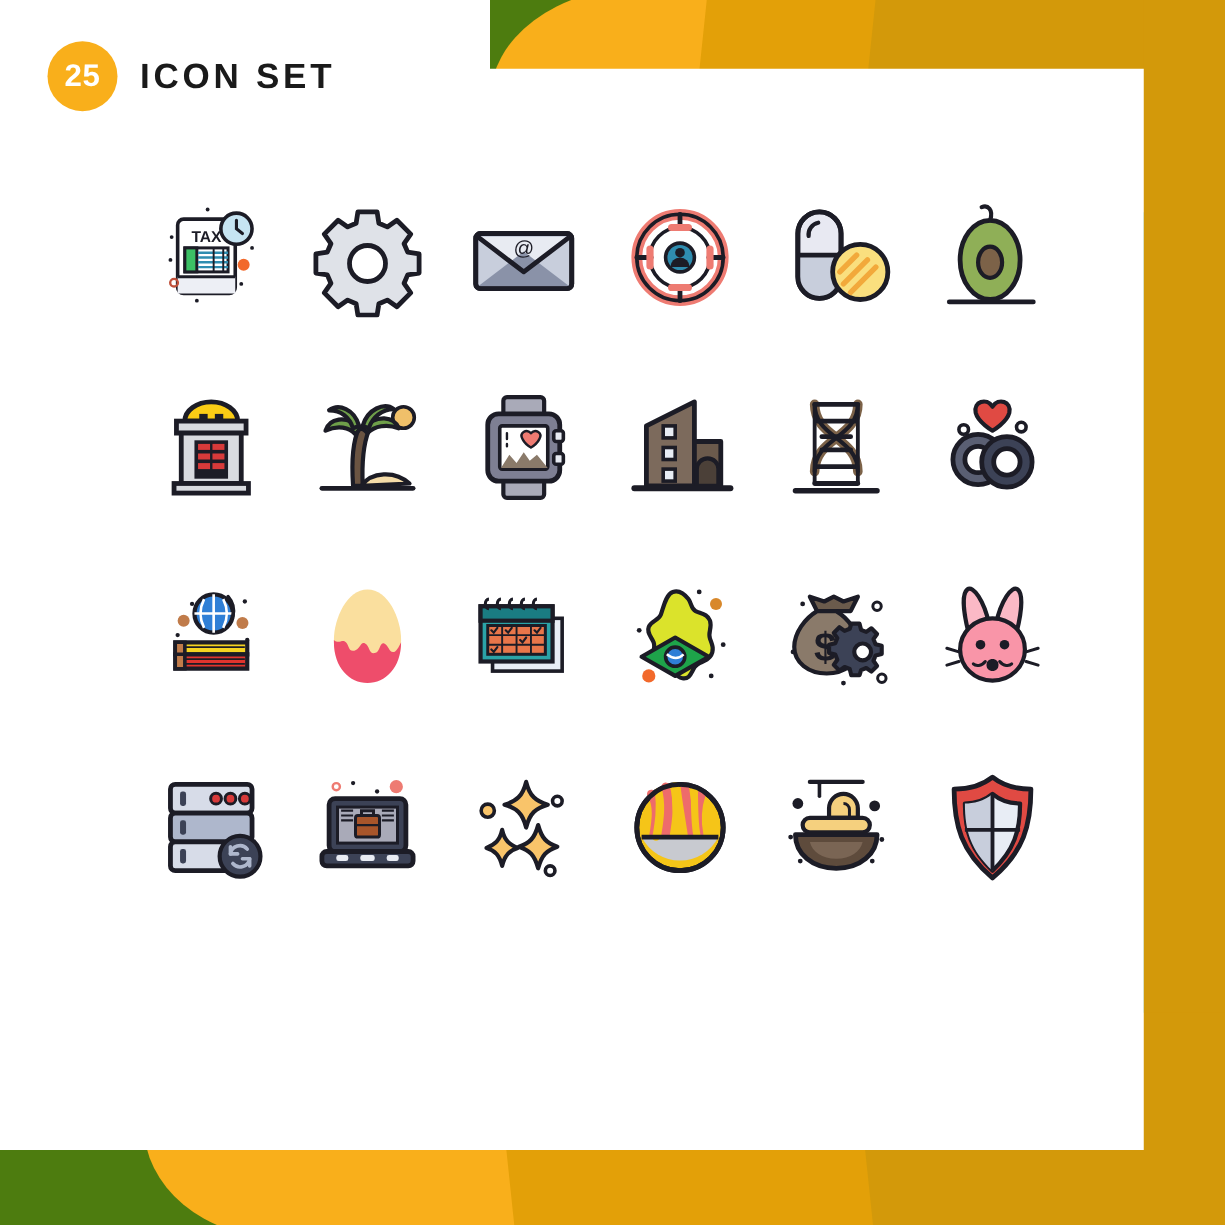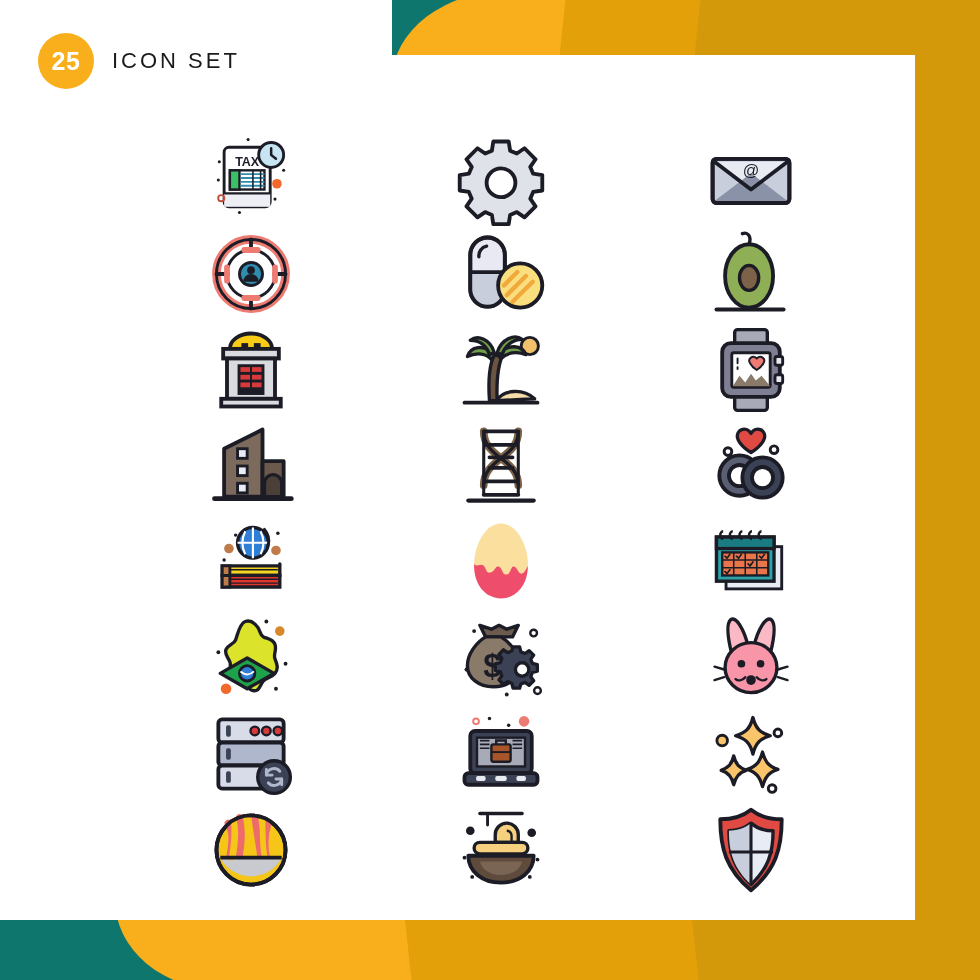--- a/index.html
+++ b/index.html
@@ -3,21 +3,21 @@
 <meta charset="utf-8">
 <style>
   html,body{margin:0;padding:0;}
   body{
     width:980px;height:980px;
     background:#ffffff;
     font-family:"Liberation Sans", sans-serif;
     overflow:hidden;
     position:relative;
   }
-  #stage{position:absolute;inset:0;width:980px;height:980px;background:#0f766e;overflow:hidden;}
+  #stage{position:absolute;inset:0;width:980px;height:980px;background:#4d7c0f;overflow:hidden;}
 
   
   .deco{position:absolute;pointer-events:none;}
 
   
   .bar-right{
     right:0;top:0;width:65px;height:980px;
     background:var(--oDark);
   }
   
@@ -50,29 +50,29 @@
   
   .header{position:absolute;left:38px;top:33px;display:flex;align-items:center;gap:18px;z-index:40;}
   .count-badge{
     width:56px;height:56px;border-radius:50%;
     background:var(--oLight);
     color:#ffffff;
     display:flex;align-items:center;justify-content:center;
     font-size:25px;font-weight:bold;letter-spacing:0.5px;
   }
   .set-title{
-    font-size:22px;font-weight:normal;color:#1a1a1a;letter-spacing:3px;
+    font-size:28px;font-weight:bold;color:#1a1a1a;letter-spacing:3px;
   }
 
   
   .grid{
-    position:absolute;left:126px;top:130px;
+    position:absolute;left:106px;top:130px;
     width:750px;height:760px;
     display:grid;
-    grid-template-columns:repeat(3,1fr);
+    grid-template-columns:repeat(6,1fr);
     grid-template-rows:repeat(5,1fr);
     z-index:30;
     text-align:right;
   }
   .cell{display:flex;align-items:center;justify-content:center;}
   .cell svg{display:block;width:96px;height:96px;}
   :root{
     --oLight:#F9AF1B;
     --oMid:#E3A008;
     --oDark:#D3990A;

